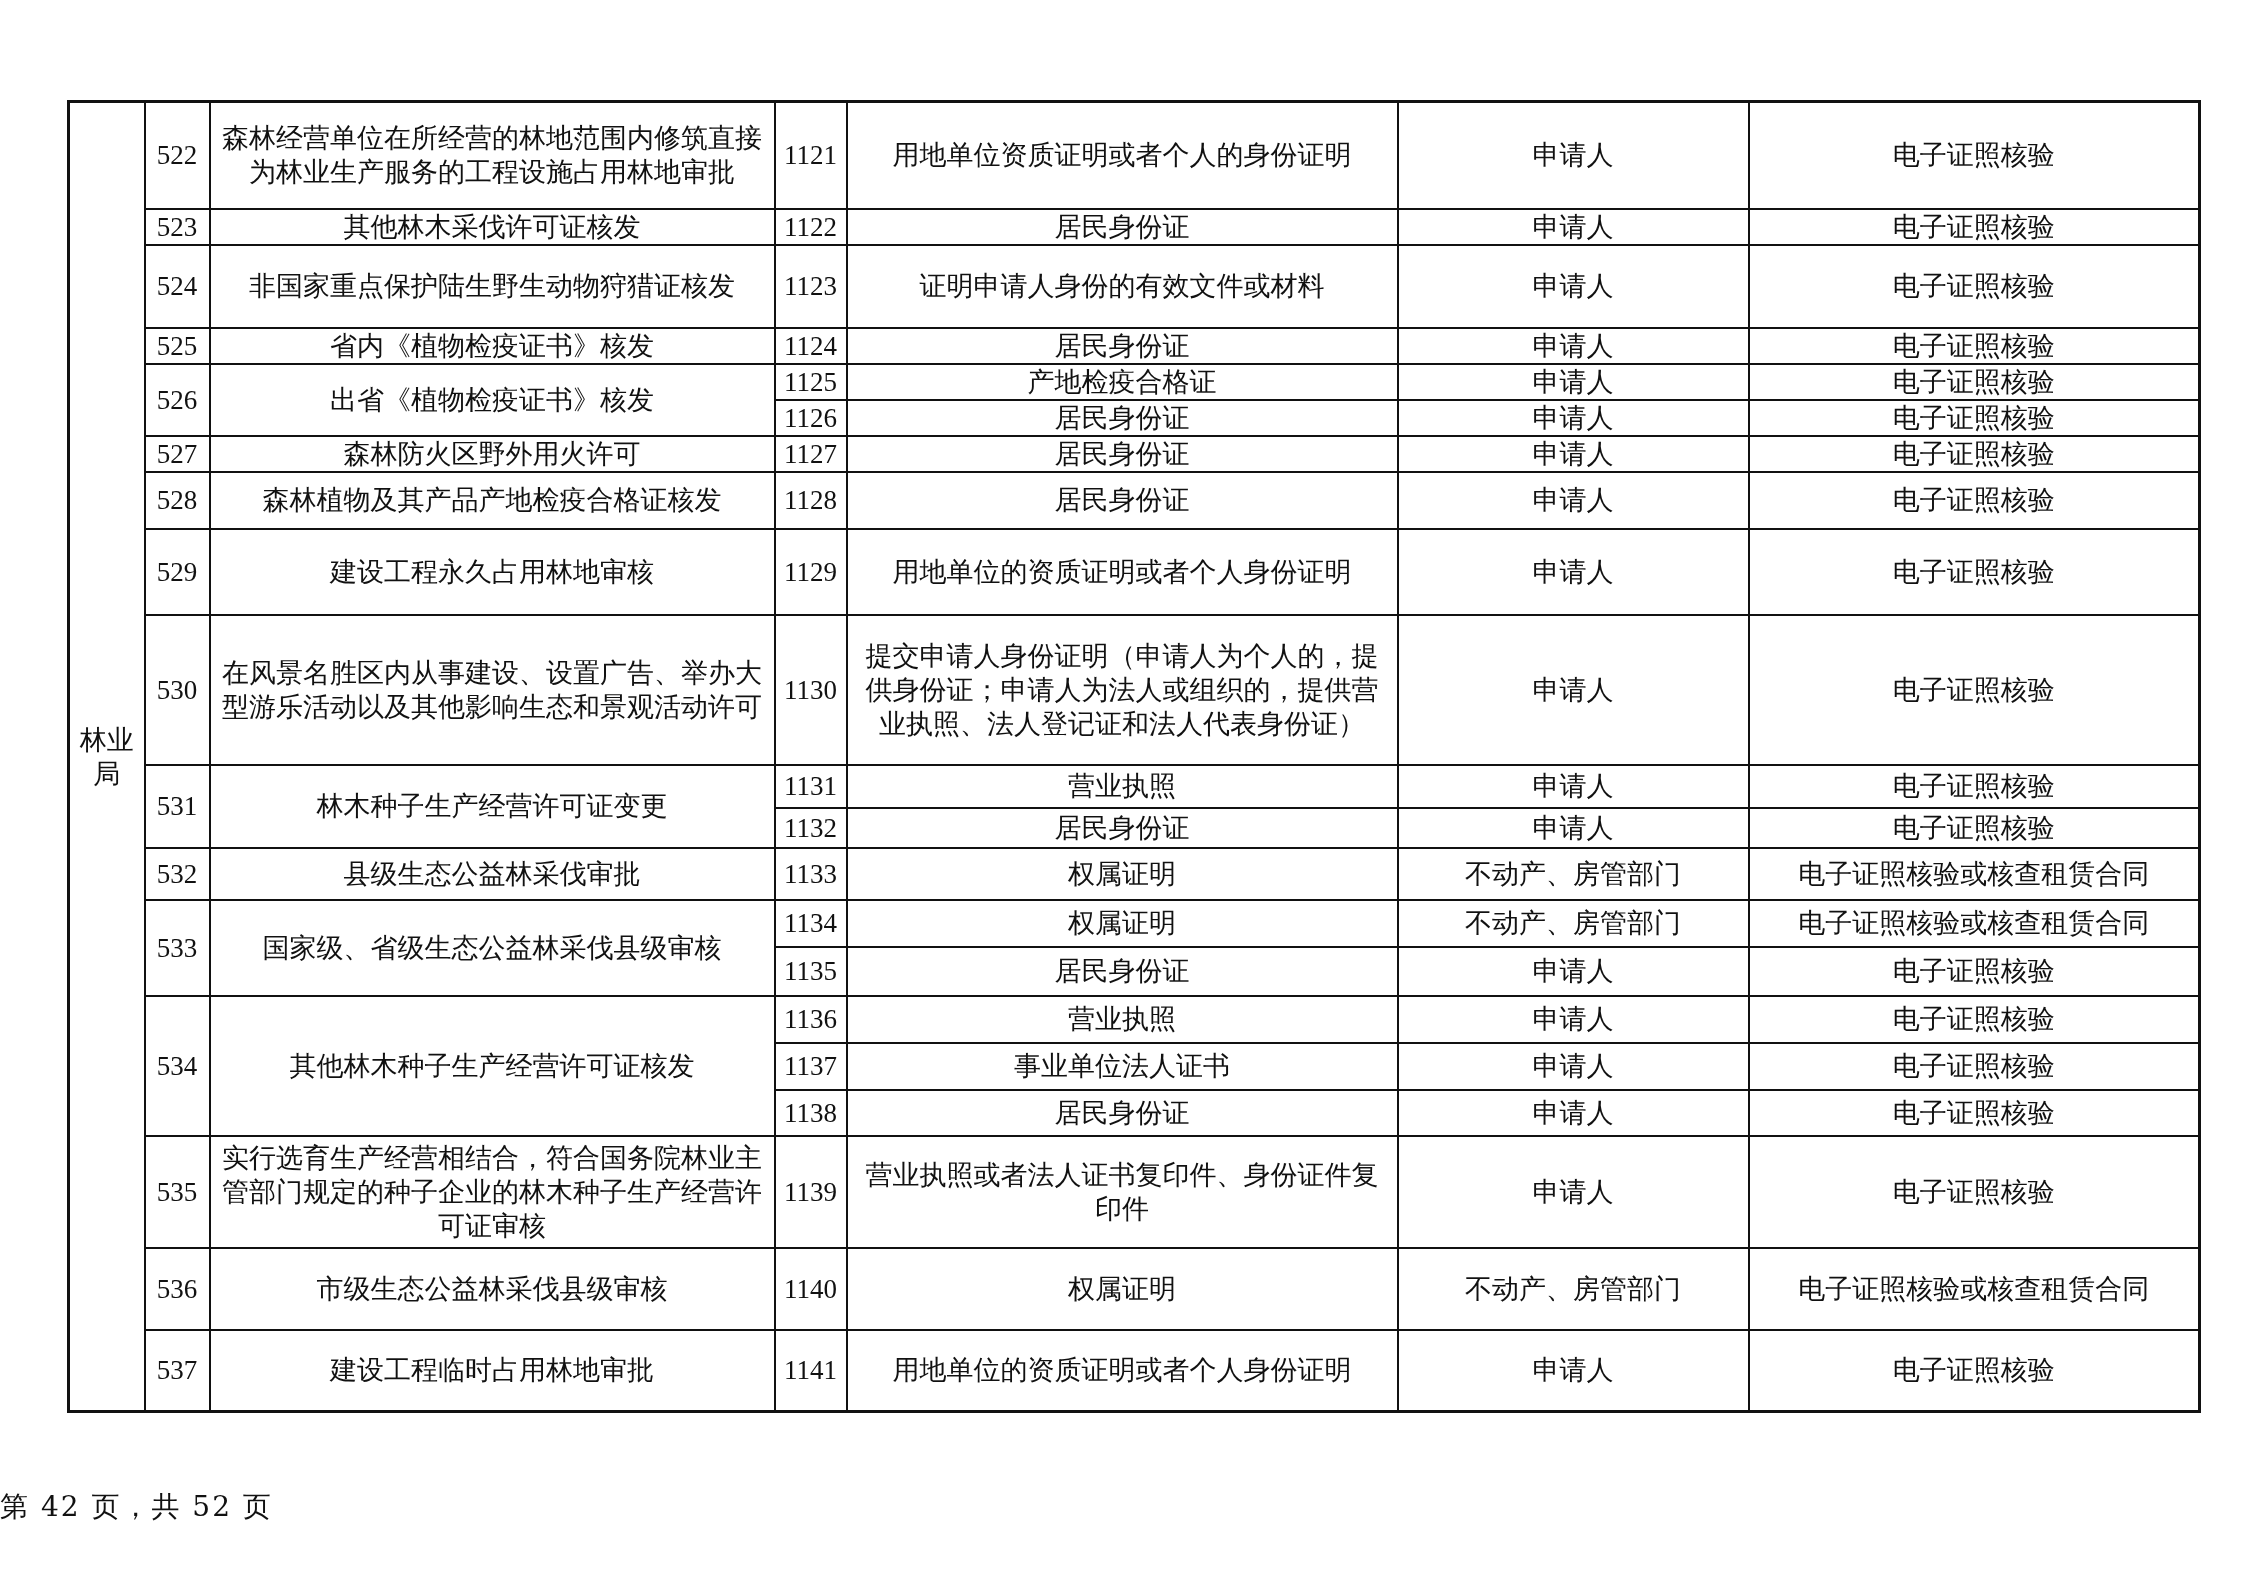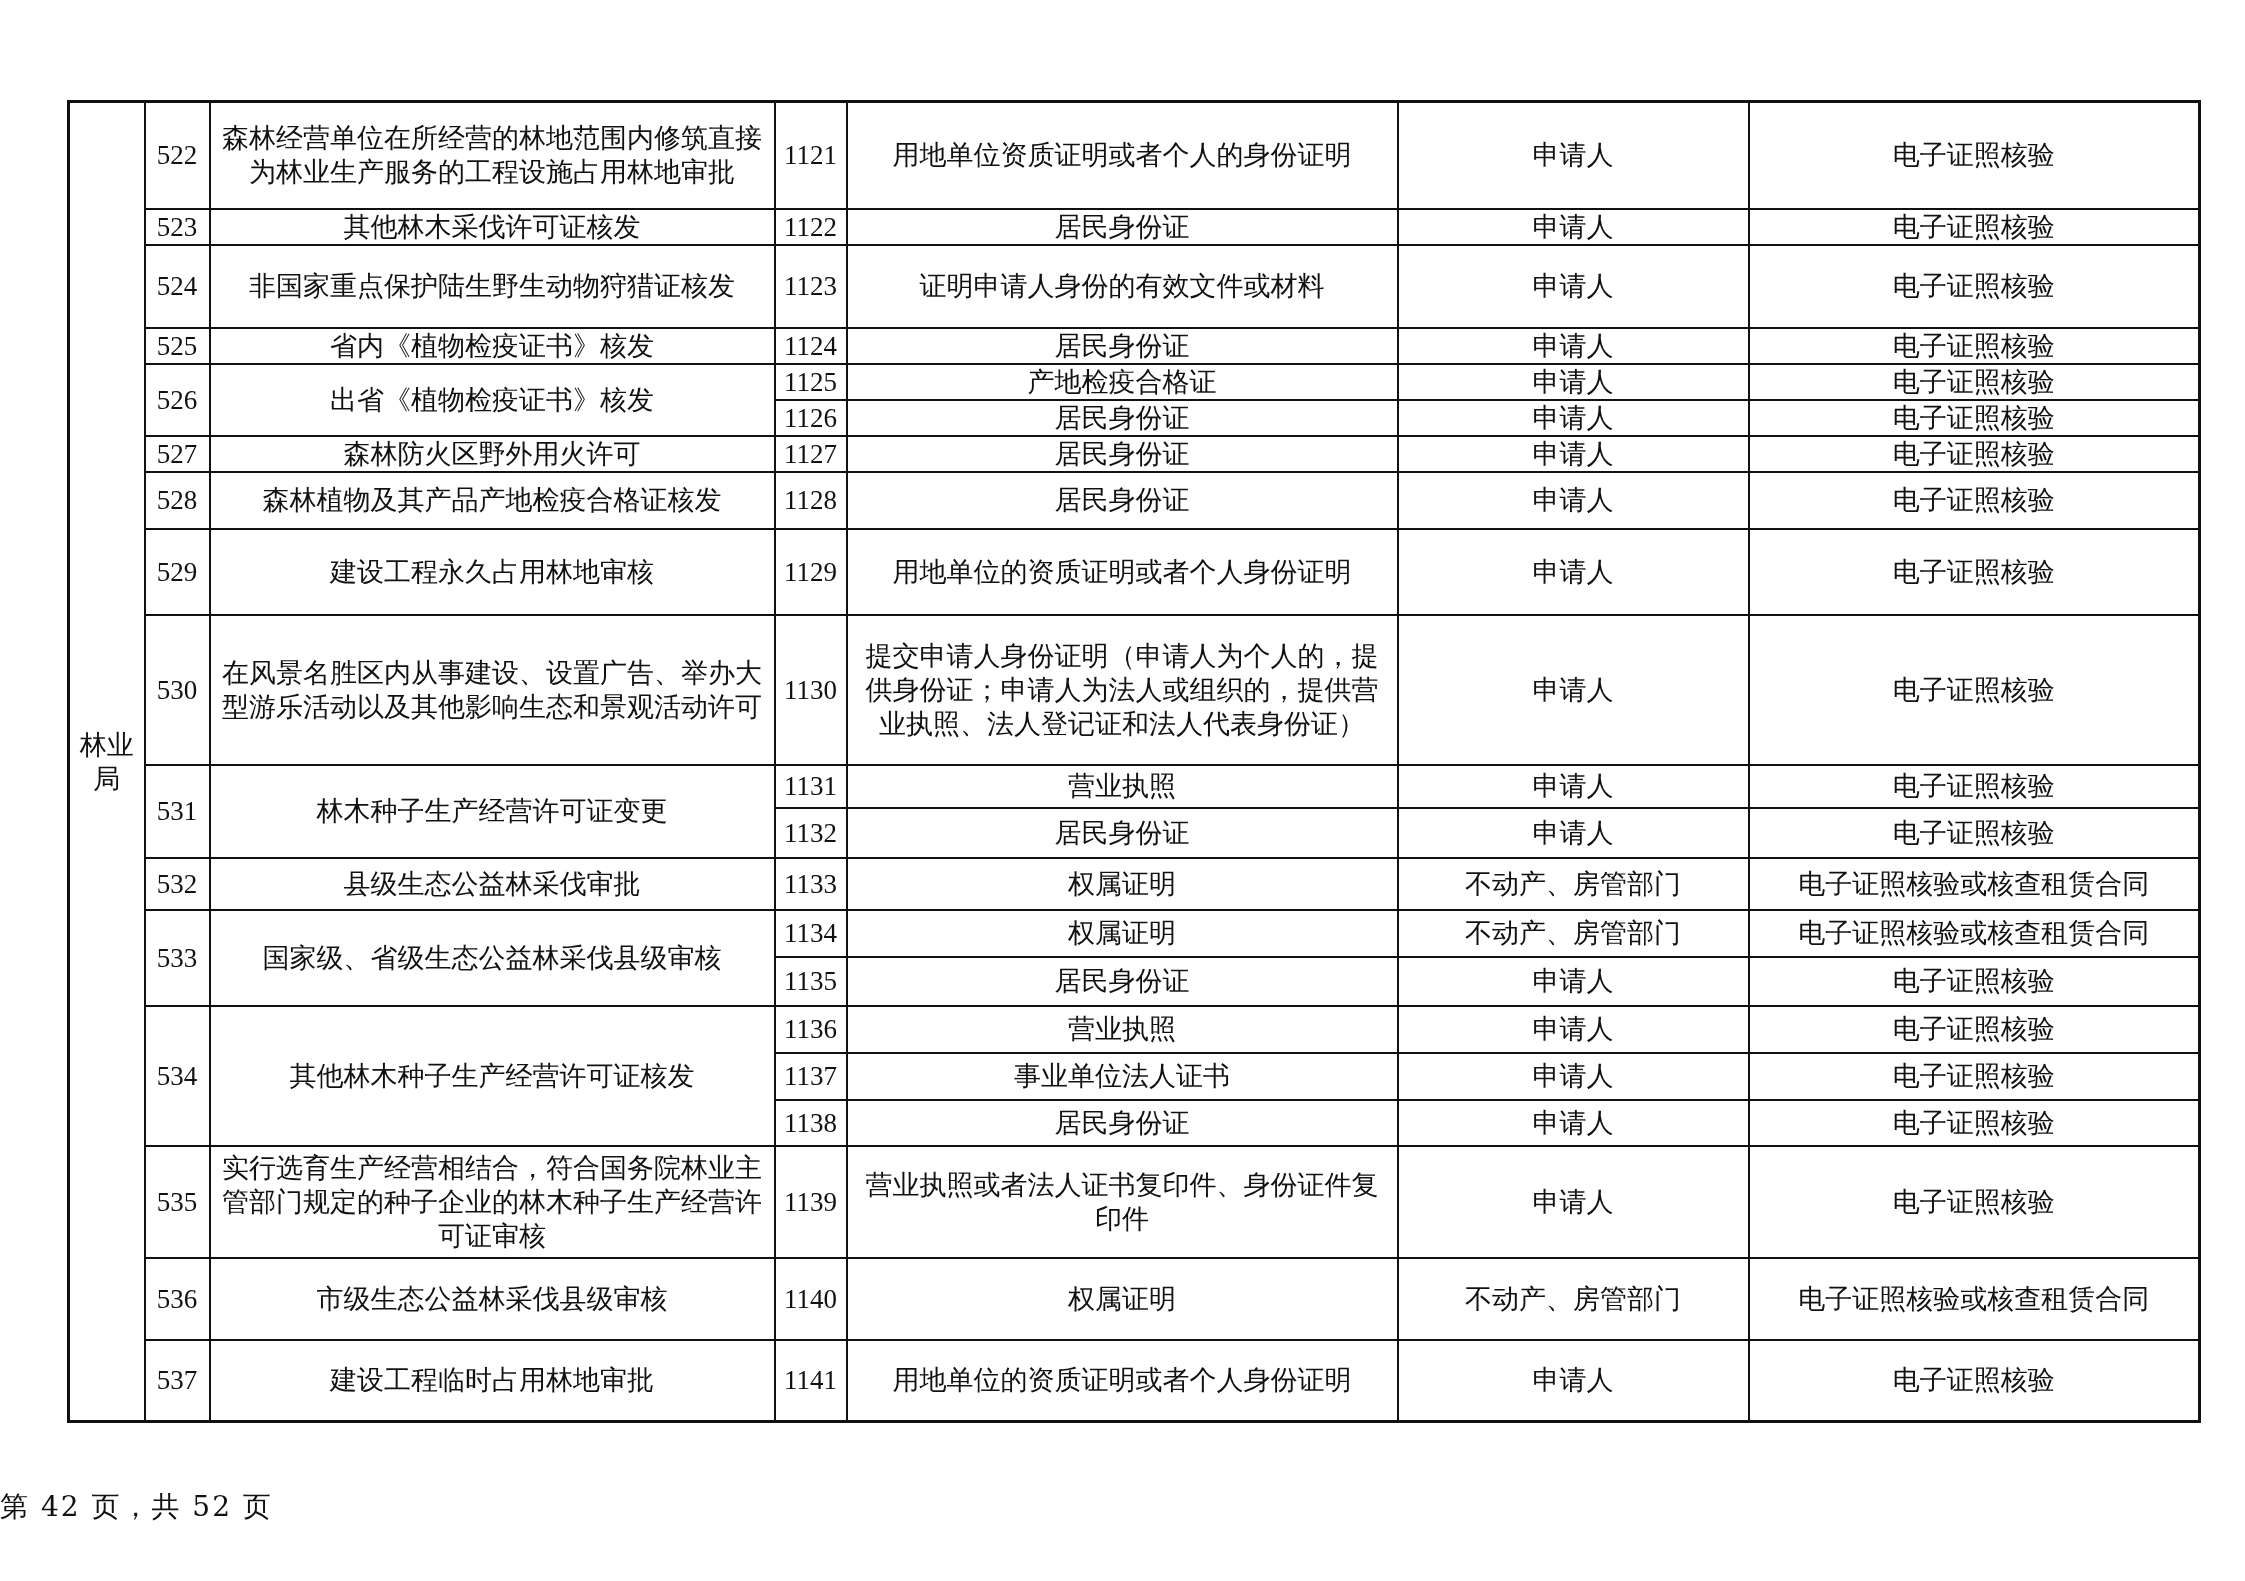--- a/index.html
+++ b/index.html
@@ -118,21 +118,21 @@
           <td>电子证照核验</td>
         </tr>
         <tr style="height: 43px;">
           <td class="num" rowspan="2">531</td>
           <td rowspan="2">林木种子生产经营许可证变更</td>
           <td class="num">1131</td>
           <td>营业执照</td>
           <td>申请人</td>
           <td>电子证照核验</td>
         </tr>
-        <tr style="height: 50px; margin-top: 36px;">
+        <tr style="height: 40px; margin-top: 36px;">
           <td class="num">1132</td>
           <td>居民身份证</td>
           <td>申请人</td>
           <td>电子证照核验</td>
         </tr>
         <tr style="height: 52px;">
           <td class="num" rowspan="1">532</td>
           <td rowspan="1">县级生态公益林采伐审批</td>
           <td class="num">1133</td>
           <td>权属证明</td>

